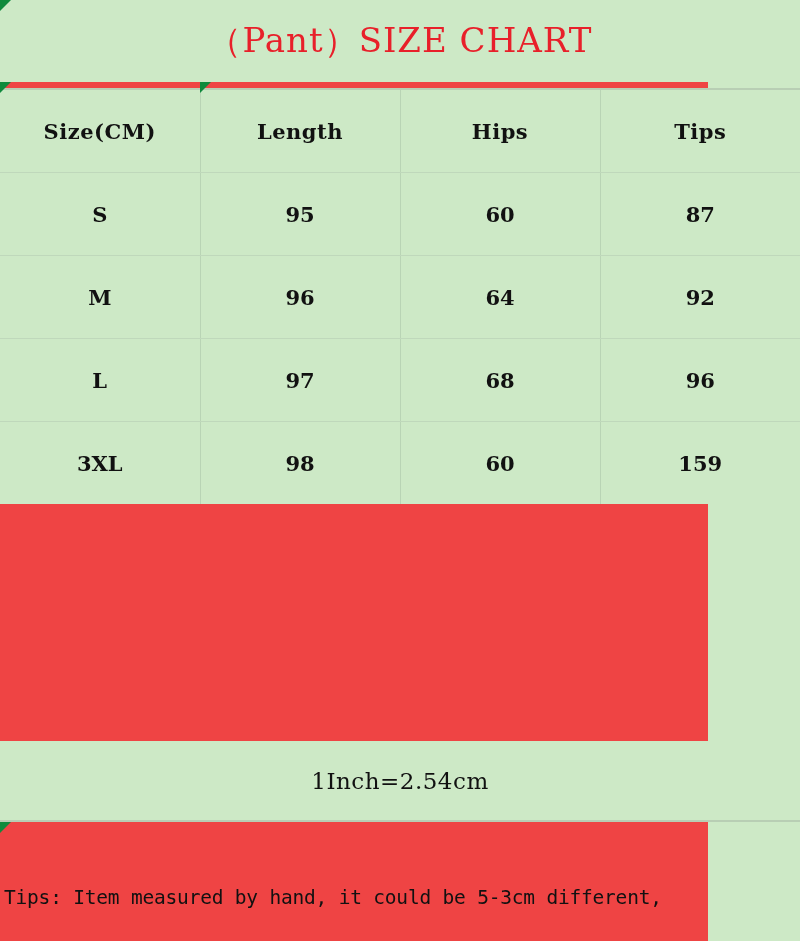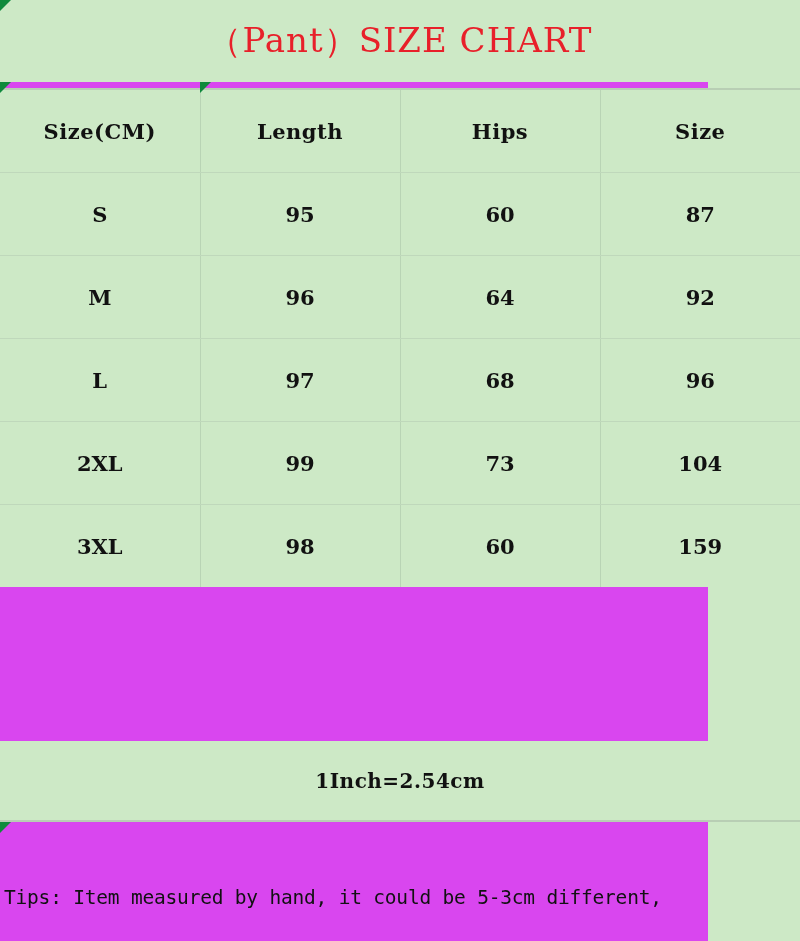--- a/index.html
+++ b/index.html
@@ -10,21 +10,21 @@
     width: 800px;
     height: 941px;
     background: #cde9c6;
     font-family: "DejaVu Sans Mono", "Liberation Mono", monospace;
     overflow: hidden;
   }
   #page {
     position: relative;
     width: 708px;
     height: 941px;
-    background: #d946ef;
+    background: #ef4444;
   }
 
   
   .title-bar {
     position: absolute;
     left: 0;
     top: 0;
     width: 800px;
     height: 82px;
     display: flex;
@@ -92,22 +92,22 @@
     height: 81px;
     display: flex;
     align-items: center;
     justify-content: center;
     background: #cde9c6;
     border-bottom: 2px solid #b8ceb4;
     box-sizing: border-box;
   }
   .inch-note span {
     font-family: "DejaVu Serif", "Liberation Serif", serif;
-    font-size: 20px;
-    font-weight: 700;
+    font-size: 23px;
+    font-weight: 400;
     color: #111111;
     letter-spacing: 0.5px;
     white-space: pre;
     text-align: right;
   }
 
   
   .tips {
     position: absolute;
     left: 0;
@@ -151,21 +151,21 @@
     <span class="title-text">（Pant）SIZE CHART</span>
   </div>
 
   <div class="table-wrap">
     <table class="size-table">
       <thead>
         <tr>
           <th>Size(CM)</th>
           <th>Length</th>
           <th>Hips</th>
-          <th>Size</th>
+          <th>Tips</th>
         </tr>
       </thead>
       <tbody>
         <tr>
           <td>S</td>
           <td>95</td>
           <td>60</td>
           <td>87</td>
         </tr>
         <tr>
@@ -174,26 +174,20 @@
           <td>64</td>
           <td>92</td>
         </tr>
         <tr>
           <td>L</td>
           <td>97</td>
           <td>68</td>
           <td>96</td>
         </tr>
         <tr>
-          <td>2XL</td>
-          <td>99</td>
-          <td>73</td>
-          <td>104</td>
-        </tr>
-        <tr>
           <td>3XL</td>
           <td>98</td>
           <td>60</td>
           <td>159</td>
         </tr>
       </tbody>
     </table>
   </div>
 
   <div class="inch-note">

